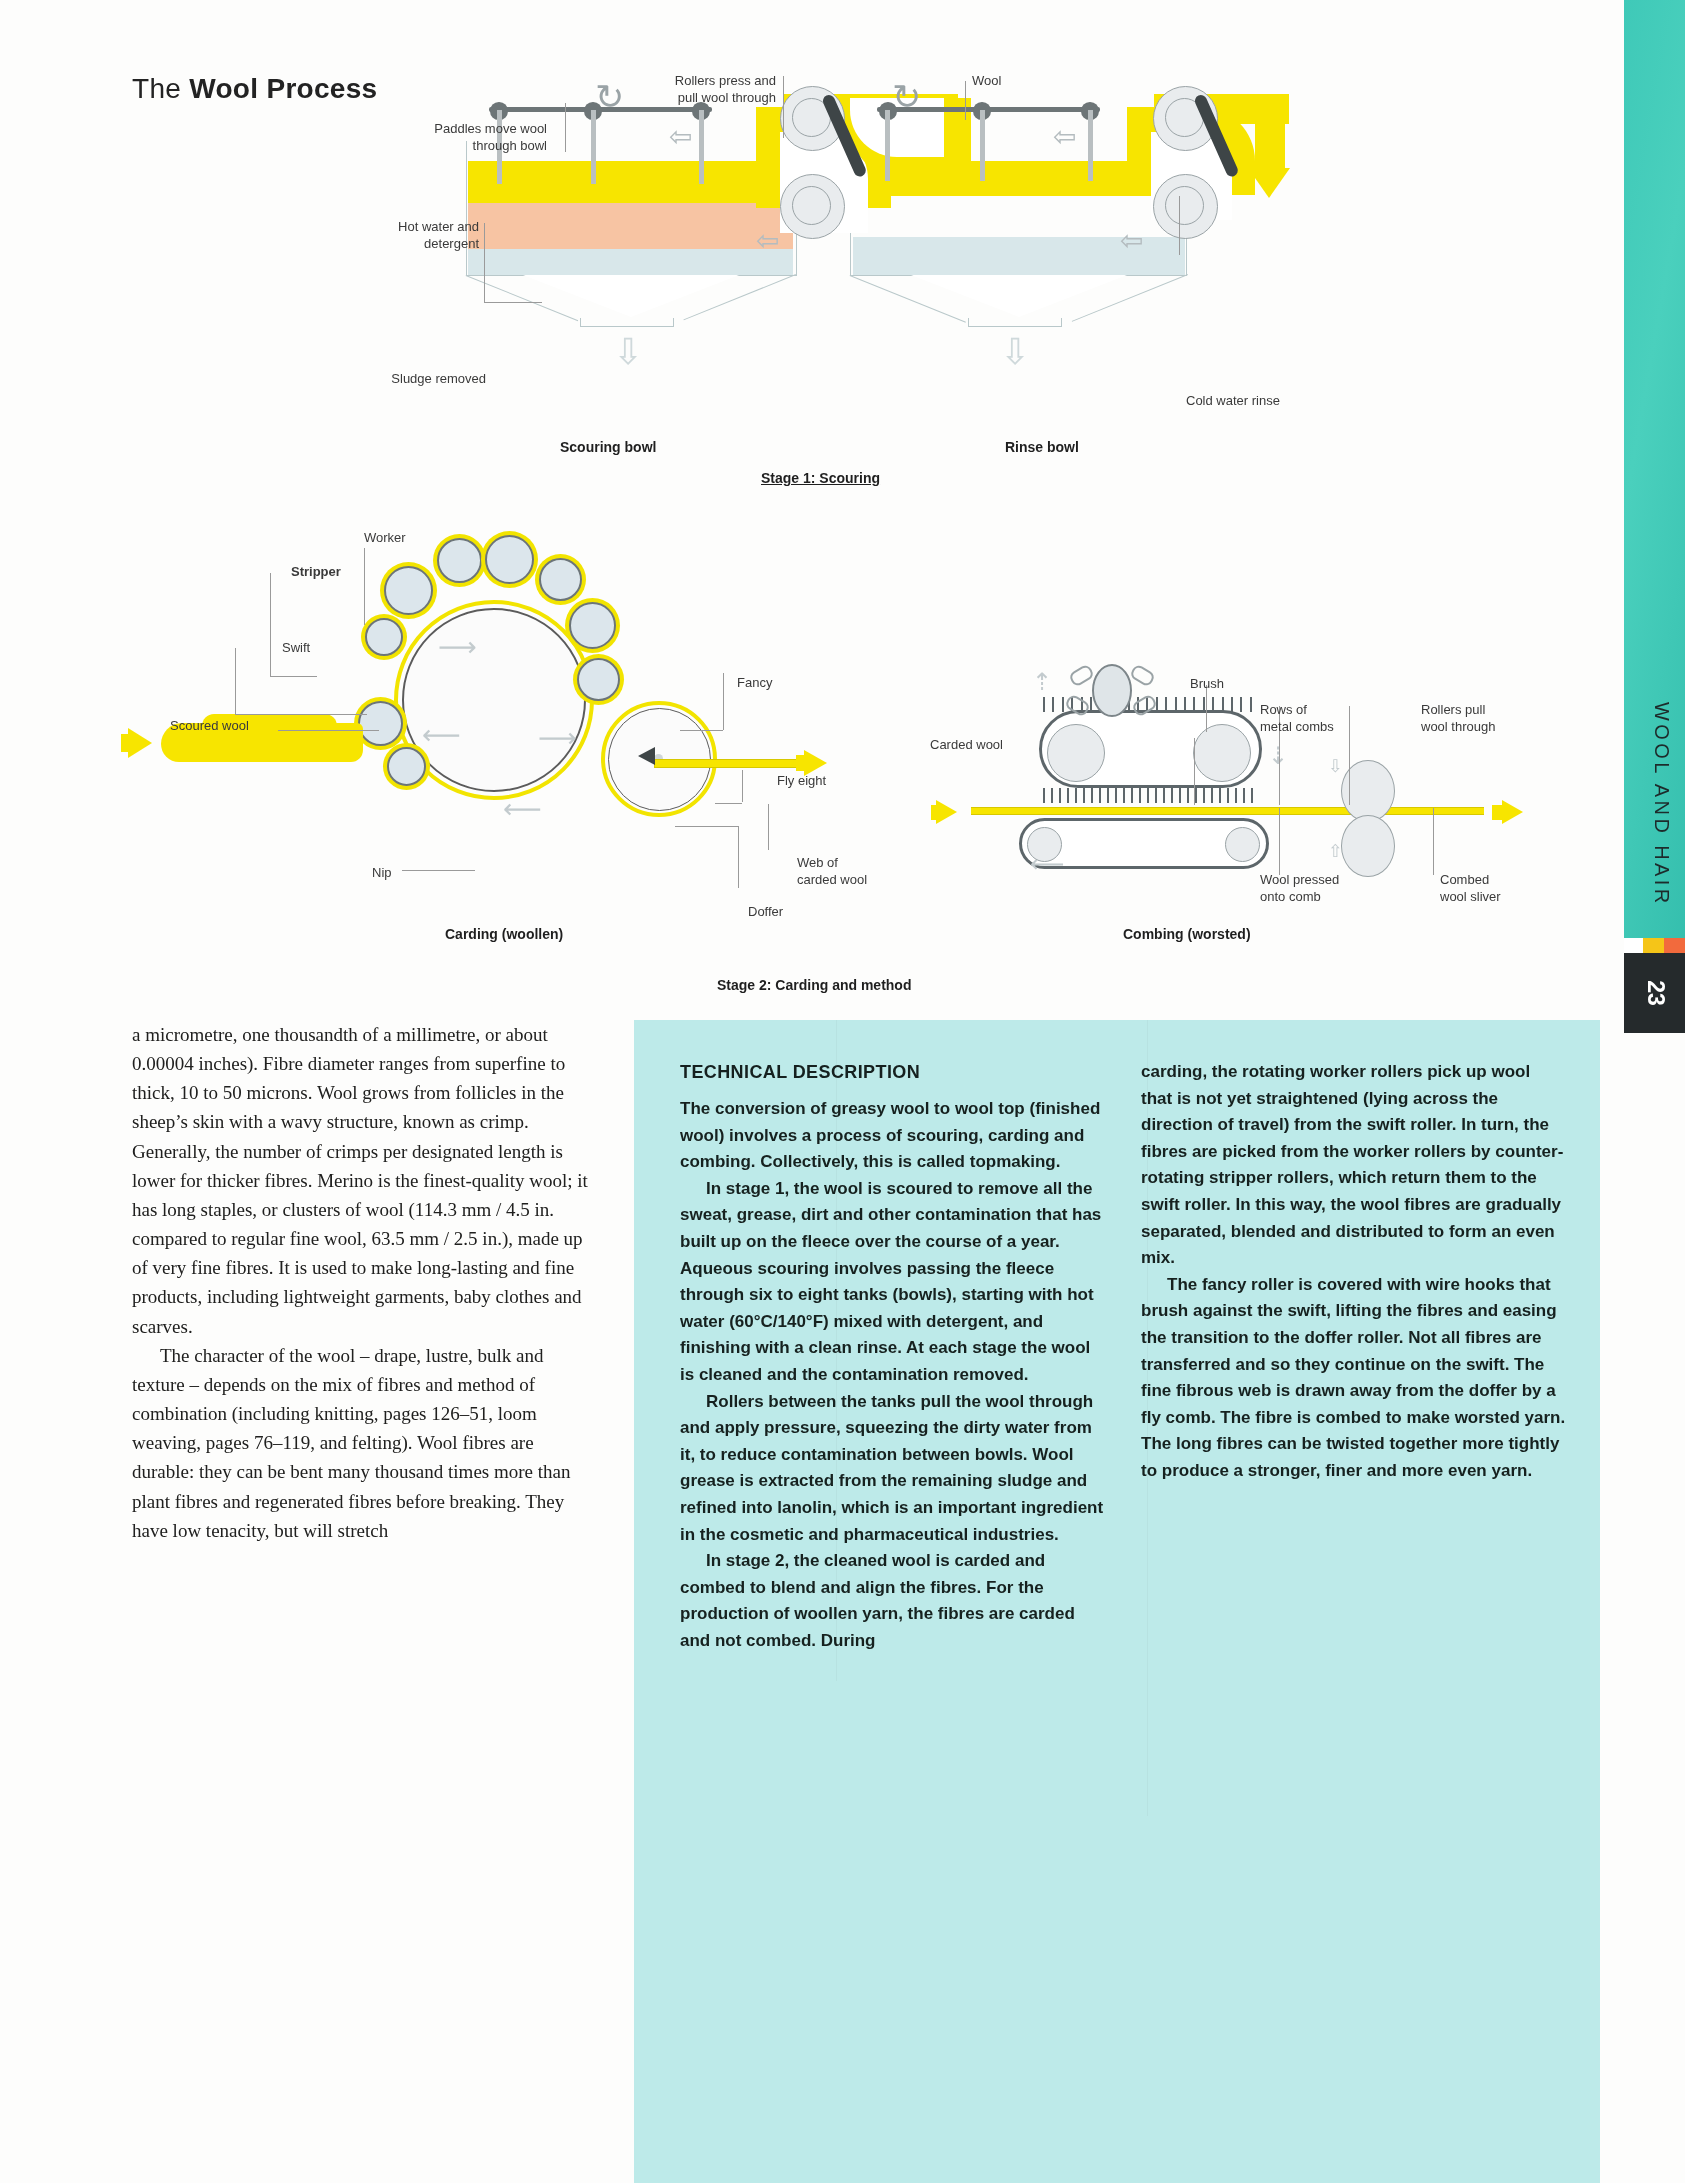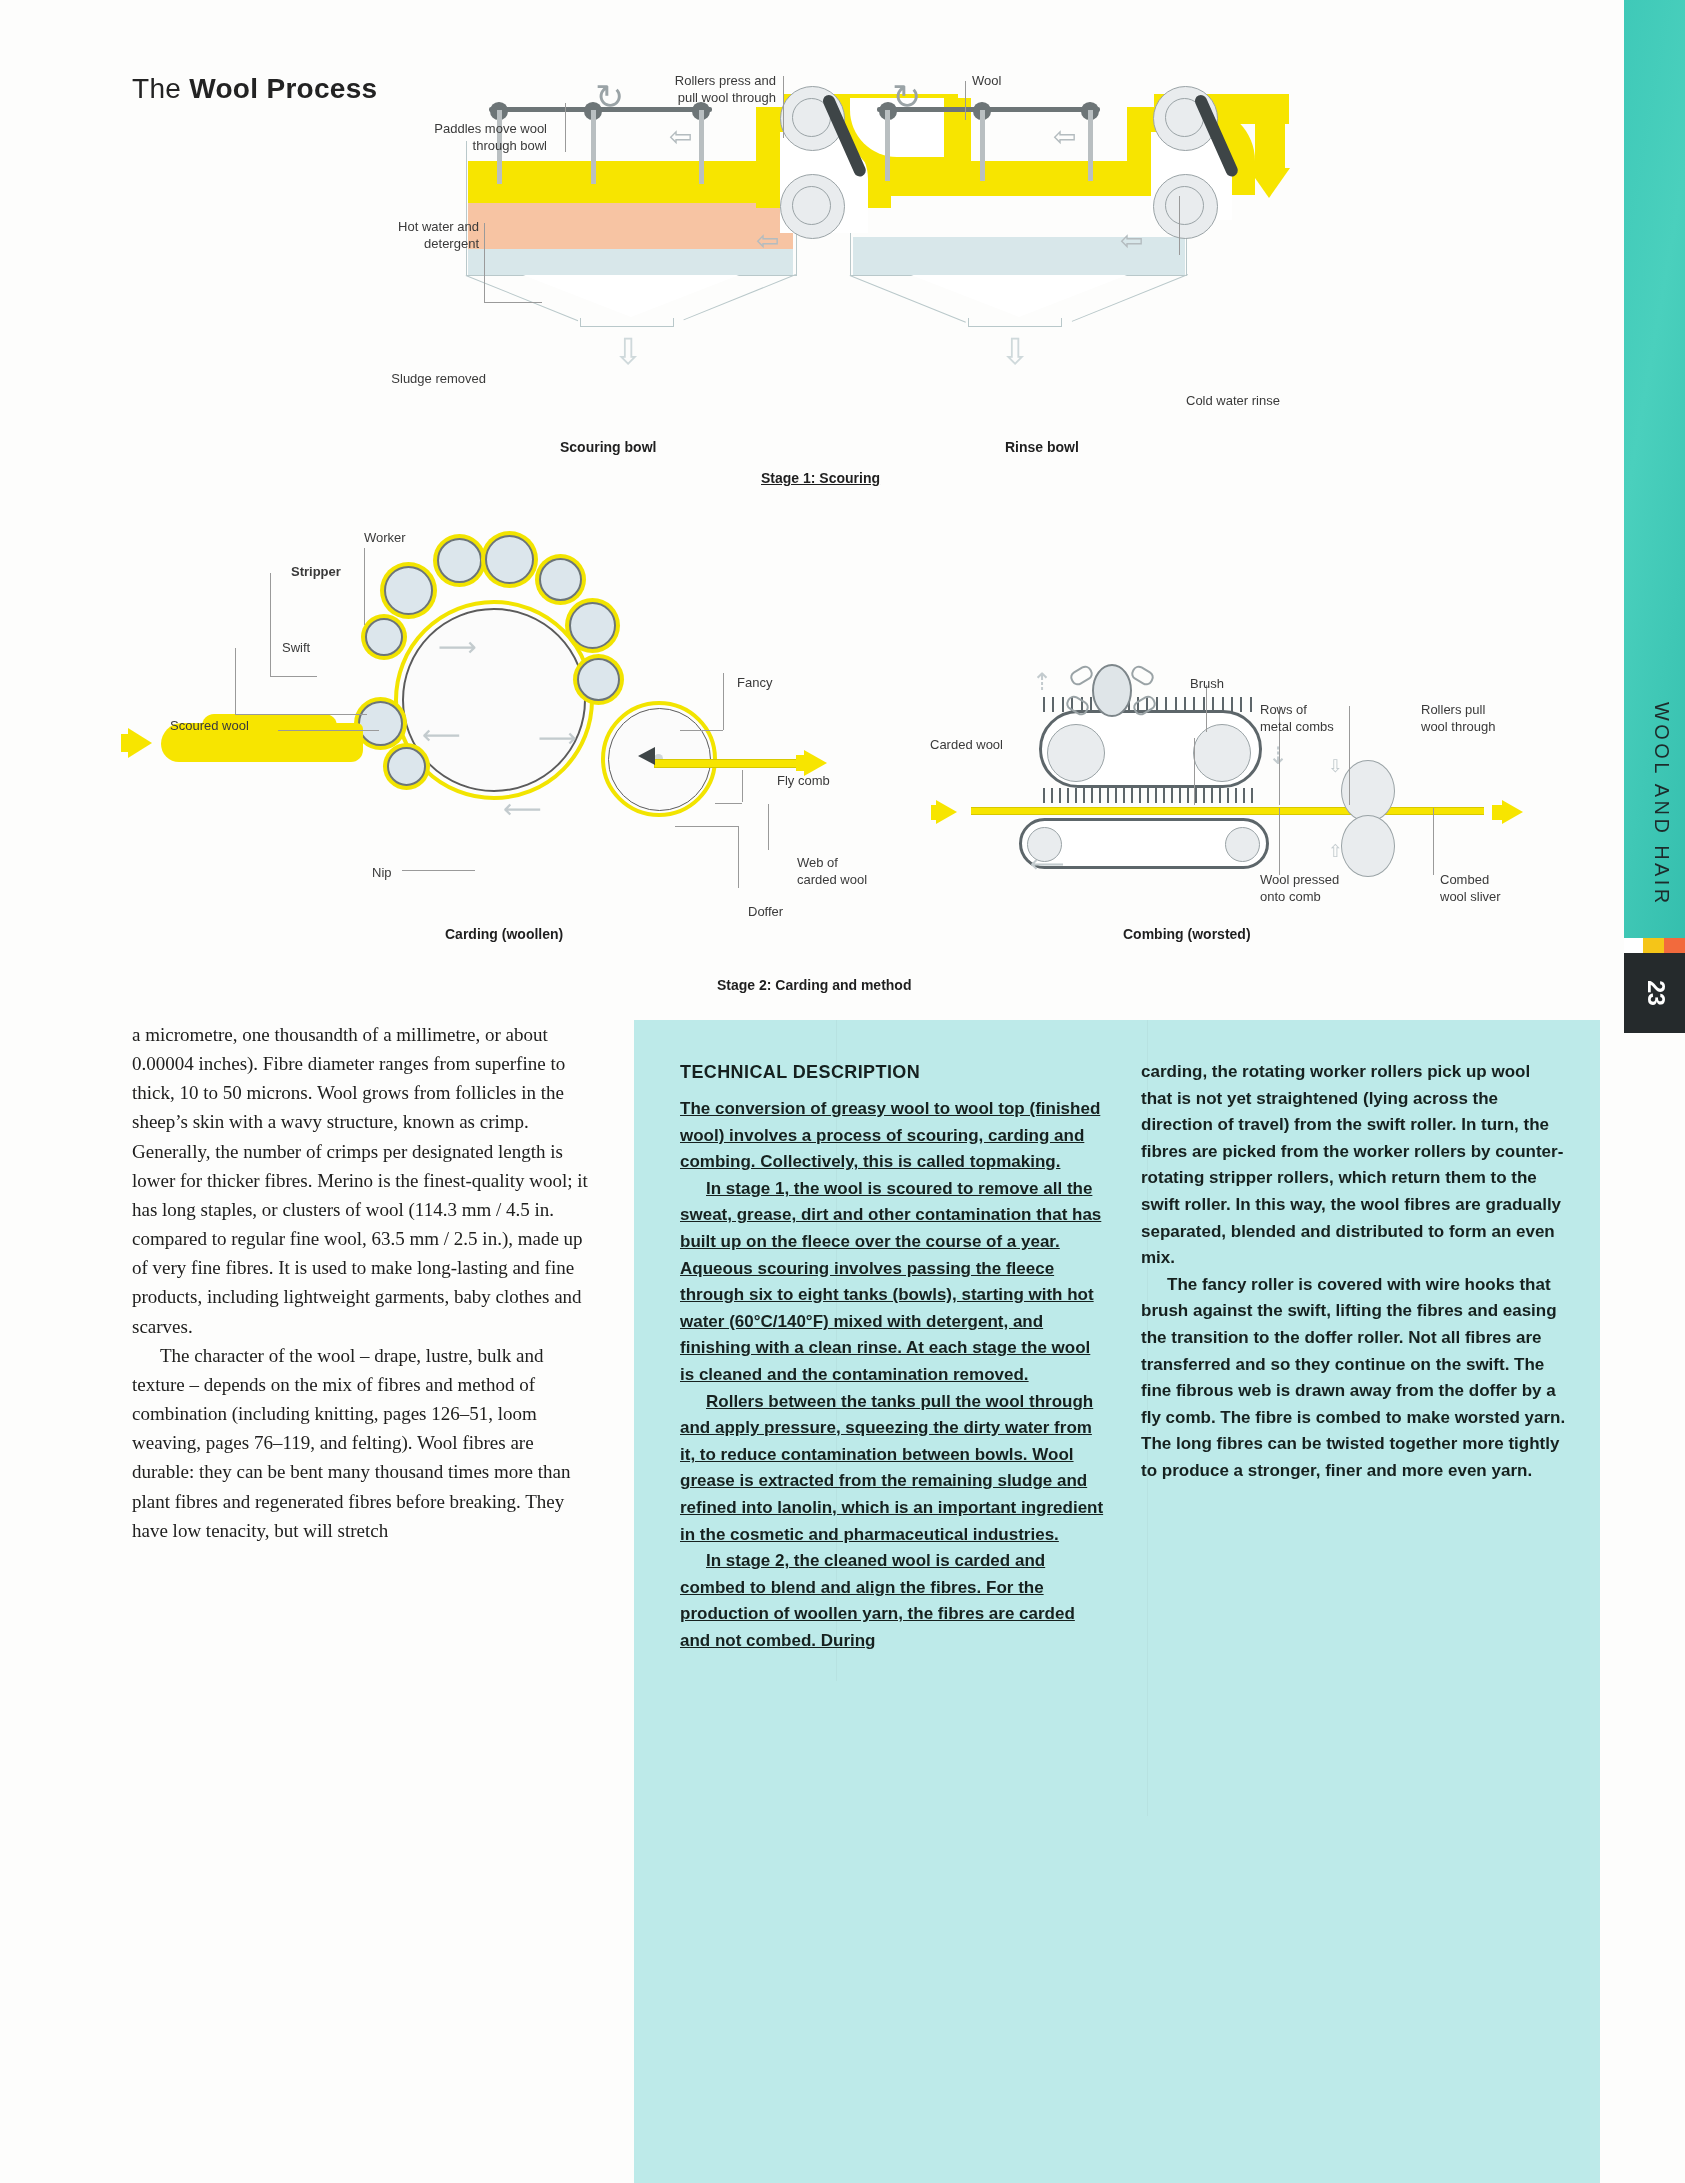--- a/index.html
+++ b/index.html
@@ -142,21 +142,21 @@
     font-family: "Liberation Sans", sans-serif;
   }
   .tech-col {
     position: absolute; width: 425px;
     font-family: "Liberation Sans", sans-serif;
     font-size: 17px; line-height: 1.565;
     font-weight: 600; color: #16211f;
   }
   .tech-col p { margin:0; }
   .tech-col p.ind { text-indent: 26px; }
-  #tech-col-1 { left: 46px; top: 76px; text-decoration: underline; }
+  #tech-col-1 { left: 46px; top: 76px; }
   #tech-col-2 { left: 507px; top: 39px; }
 
   
   .scuff { position:absolute; background:#00000008; }
 </style>
 </head>
 <body>
 
 <div id="page">
 
@@ -317,21 +317,21 @@
   <div class="lead v" style="left:768px;top:804px;height:46px;"></div>
   <div class="lead v" style="left:738px;top:826px;height:62px;"></div>
   <div class="lead h" style="left:675px;top:826px;width:63px;"></div>
 
   <div class="dlabel" style="left:364px;top:530px;">Worker</div>
   <div class="dlabel" style="left:291px;top:564px;font-weight:700;">Stripper</div>
   <div class="dlabel" style="left:282px;top:640px;">Swift</div>
   <div class="dlabel" style="left:170px;top:718px;">Scoured wool</div>
   <div class="dlabel" style="left:372px;top:865px;">Nip</div>
   <div class="dlabel" style="left:737px;top:675px;">Fancy</div>
-  <div class="dlabel" style="left:777px;top:773px;">Fly comb</div>
+  <div class="dlabel" style="left:777px;top:773px;">Fly eight</div>
   <div class="dlabel" style="left:797px;top:855px;">Web of
 carded wool</div>
   <div class="dlabel" style="left:748px;top:904px;">Doffer</div>
   <div class="caption" style="left:445px;top:926px;">Carding (woollen)</div>
 
   <div id="combing">
 
     <div style="position:absolute;left:108px;top:62px;width:223px;height:78px;border:3.4px solid #5d666a;border-radius:39px;background:#ffffff;"></div>
     <div class="roller" style="left:116px;top:76px;width:58px;height:58px;"></div>
     <div class="roller" style="left:262px;top:76px;width:58px;height:58px;"></div>

